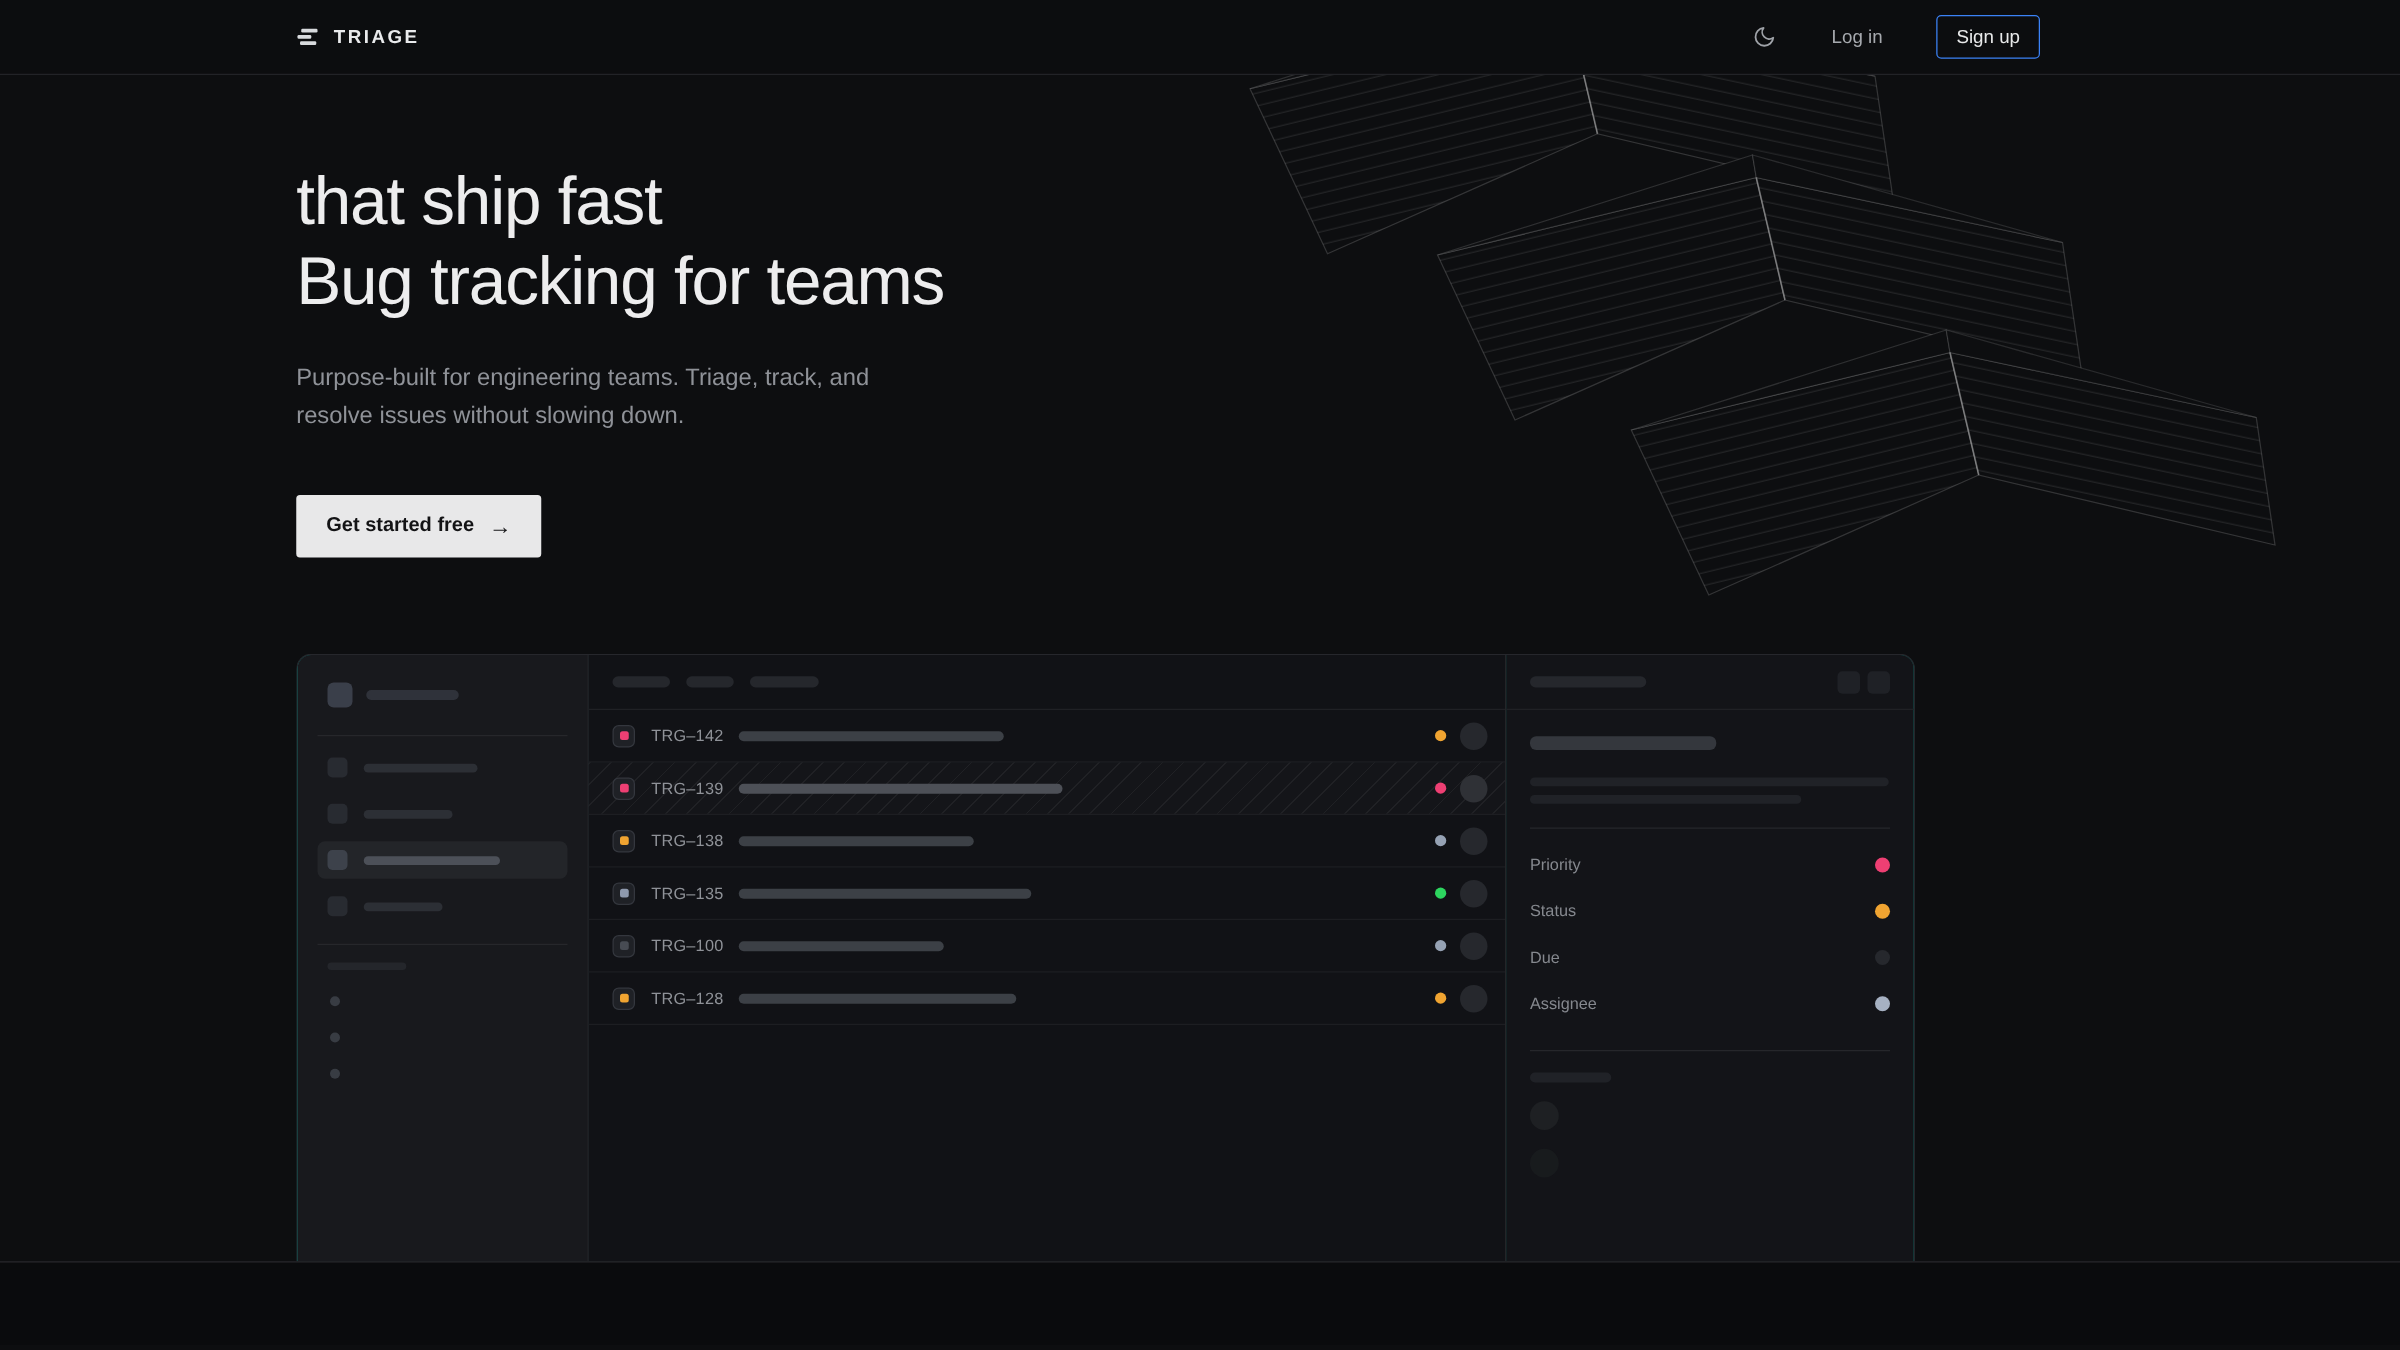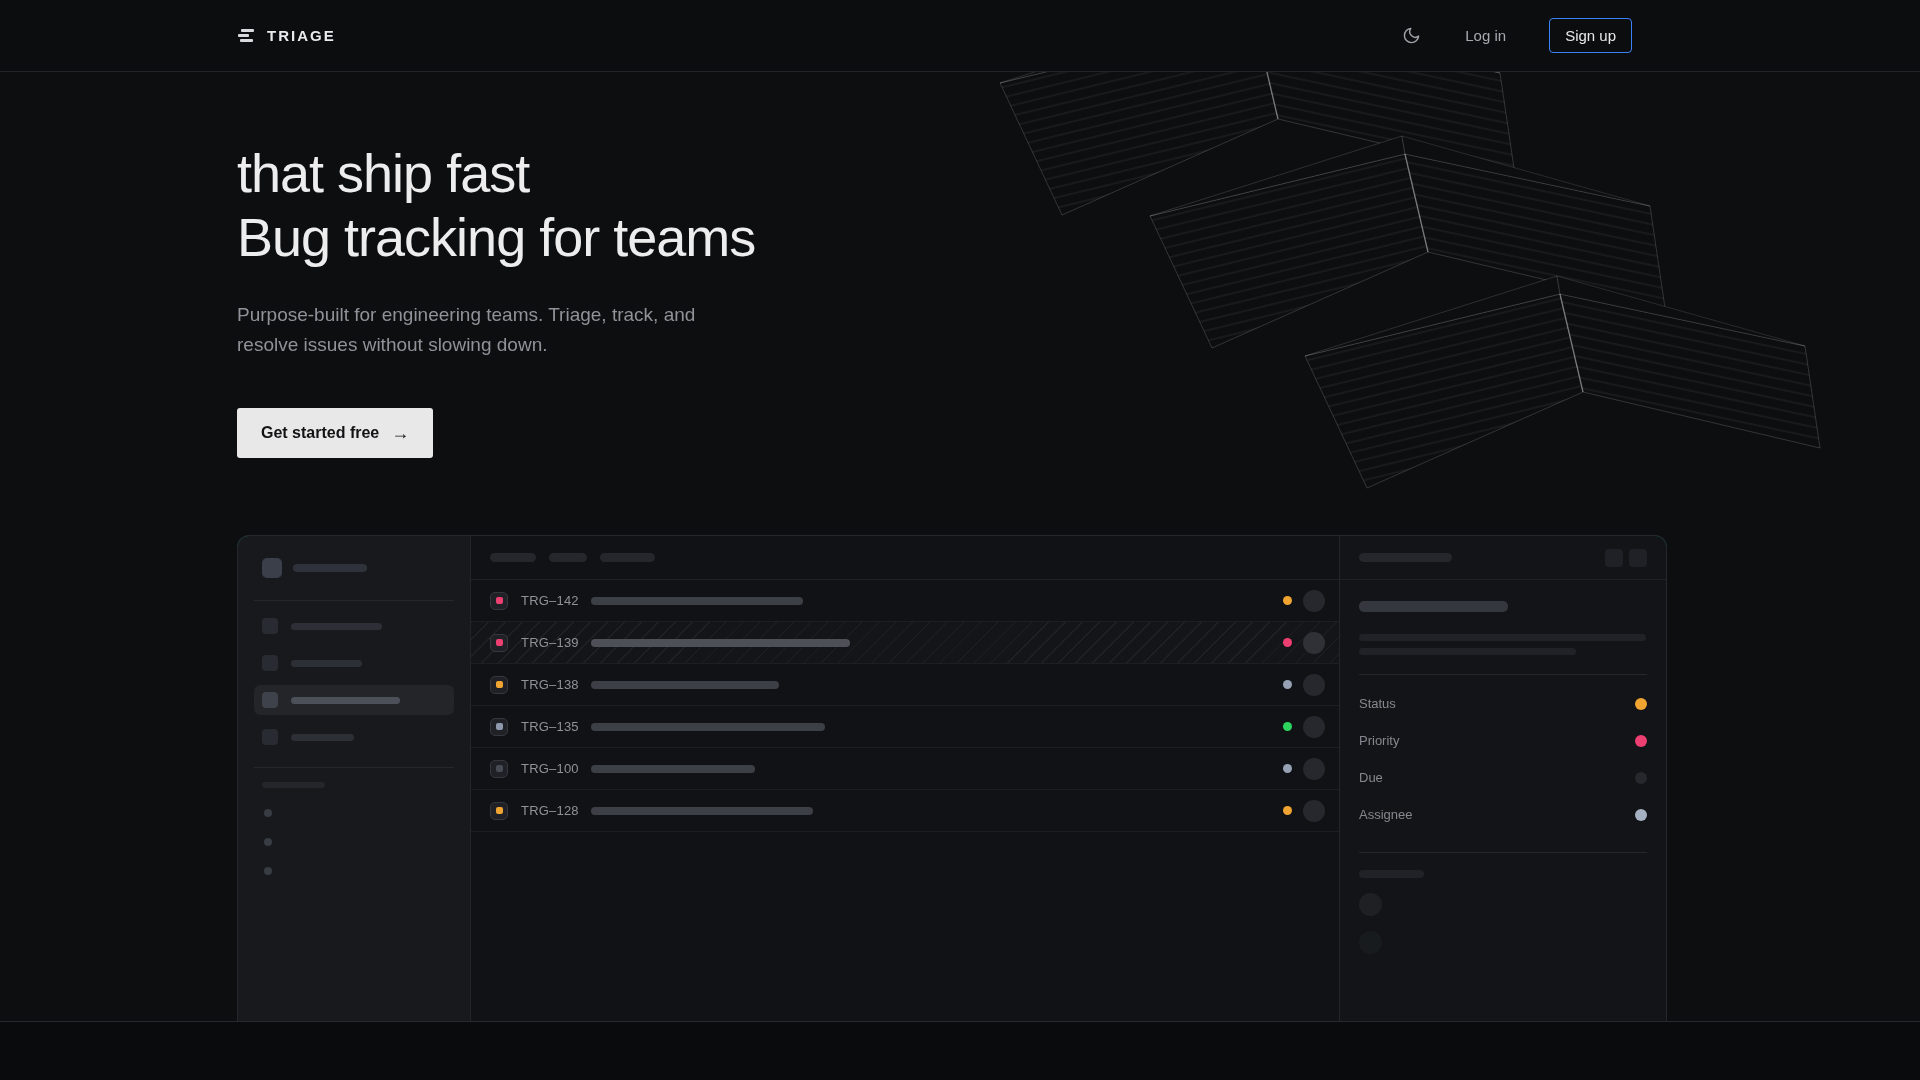--- a/index.html
+++ b/index.html
@@ -7,21 +7,21 @@
   body {
     background:#0d0e10;
     font-family:"Liberation Sans","DejaVu Sans",sans-serif;
     color:#ededee;
     position:relative;
   }
   .container { width:1395px; margin-left:237px; }
 
   
   .nav {
-    height:72px; background:#0c0d0f; border-bottom:1px solid #222327;
+    height:60px; background:#0c0d0f; border-bottom:1px solid #222327;
     position:relative; z-index:5;
   }
   .nav-inner { height:100%; display:flex; align-items:center; justify-content:space-between; }
   .logo { display:flex; align-items:center; gap:10px; }
   .logo-mark { width:20px; height:20px; display:flex; flex-direction:column; justify-content:center; gap:2px; }
   .logo-mark i { display:block; height:3px; border-radius:1px; background:#d8dadd; }
   .logo-mark i:nth-child(1){ width:13px; margin-left:4px; }
   .logo-mark i:nth-child(2){ width:11px; margin-left:1px; }
   .logo-mark i:nth-child(3){ width:13px; margin-left:3px; }
   .logo-name { font-size:15px; font-weight:700; letter-spacing:2px; color:#e9eaec; }
@@ -51,21 +51,21 @@
   .cta-btn {
     margin-top:48px; display:inline-flex; align-items:center; gap:12px;
     background:#e8e8e9; color:#131315; border:none; border-radius:3px;
     padding:0 24px; height:50px; font-size:16px; font-weight:700; cursor:pointer;
     font-family:inherit;
   }
   .cta-arrow { font-size:18px; font-weight:400; line-height:1; }
 
   
   .mockup {
-    margin-top:77px; height:488px; width:1430px;
+    margin-top:77px; height:488px; width:1295px;
     background:#0f766e; border:1px solid #26272c; border-bottom:none;
     border-radius:12px 12px 0 0; overflow:hidden;
     display:flex; position:relative; z-index:2;
   }
   .skel { background:#25272c; border-radius:4px; display:block; }
 
   
   .mk-sidebar { width:233px; flex:none; background:#18191d; border-right:1px solid #242528; padding:22px 16px 0; }
   .ws-row { display:flex; align-items:center; gap:11px; margin-left:8px; height:20px; }
   .ws-avatar { width:20px; height:20px; border-radius:5px; background:#3a3f4a; }
@@ -310,27 +310,27 @@
           </span>
         </div>
         <div class="detail-body">
           <div class="d-title"></div>
           <div class="d-line1"></div>
           <div class="d-line2"></div>
           <div class="d-divider"></div>
           <div class="fields">
 
               <div class="field">
+                <span class="field-label">Priority</span>
+                <span class="field-dot" style="background: rgb(238, 63, 115);"></span>
+              </div>
+
+              <div class="field">
                 <span class="field-label">Status</span>
                 <span class="field-dot" style="background: rgb(240, 164, 49);"></span>
-              </div>
-
-              <div class="field">
-                <span class="field-label">Priority</span>
-                <span class="field-dot" style="background: rgb(238, 63, 115);"></span>
               </div>
 
               <div class="field">
                 <span class="field-label">Due</span>
                 <span class="field-dot" style="background: rgb(38, 40, 45);"></span>
               </div>
 
               <div class="field">
                 <span class="field-label">Assignee</span>
                 <span class="field-dot" style="background: rgb(166, 177, 194);"></span>

